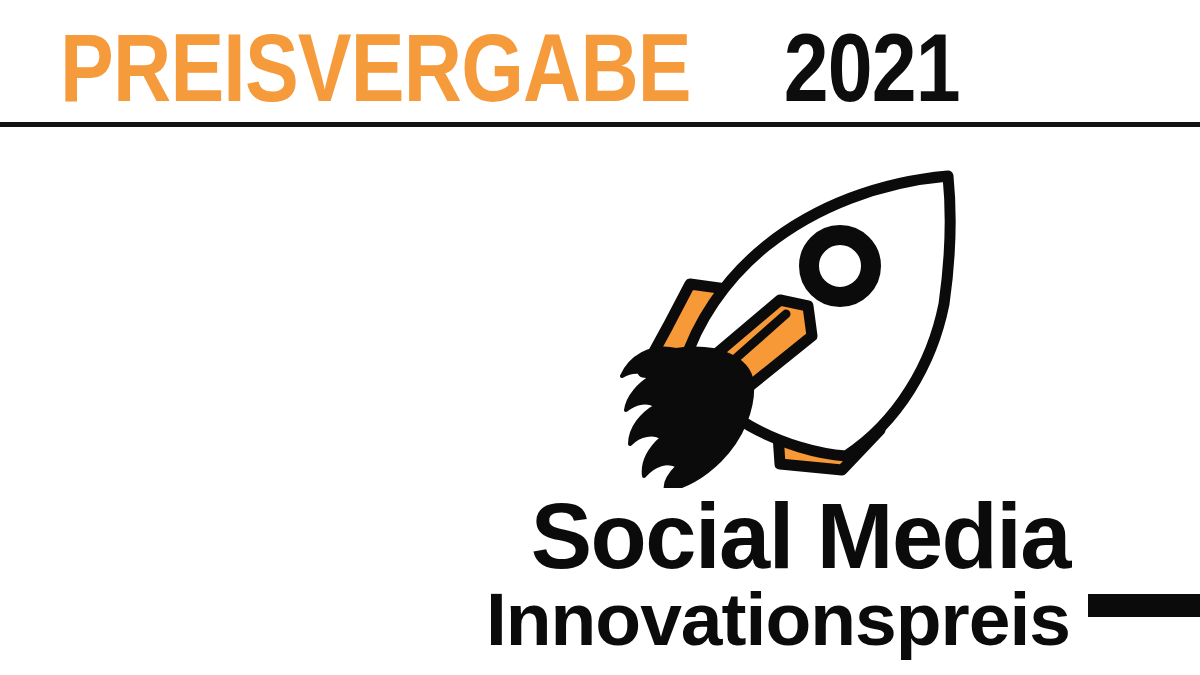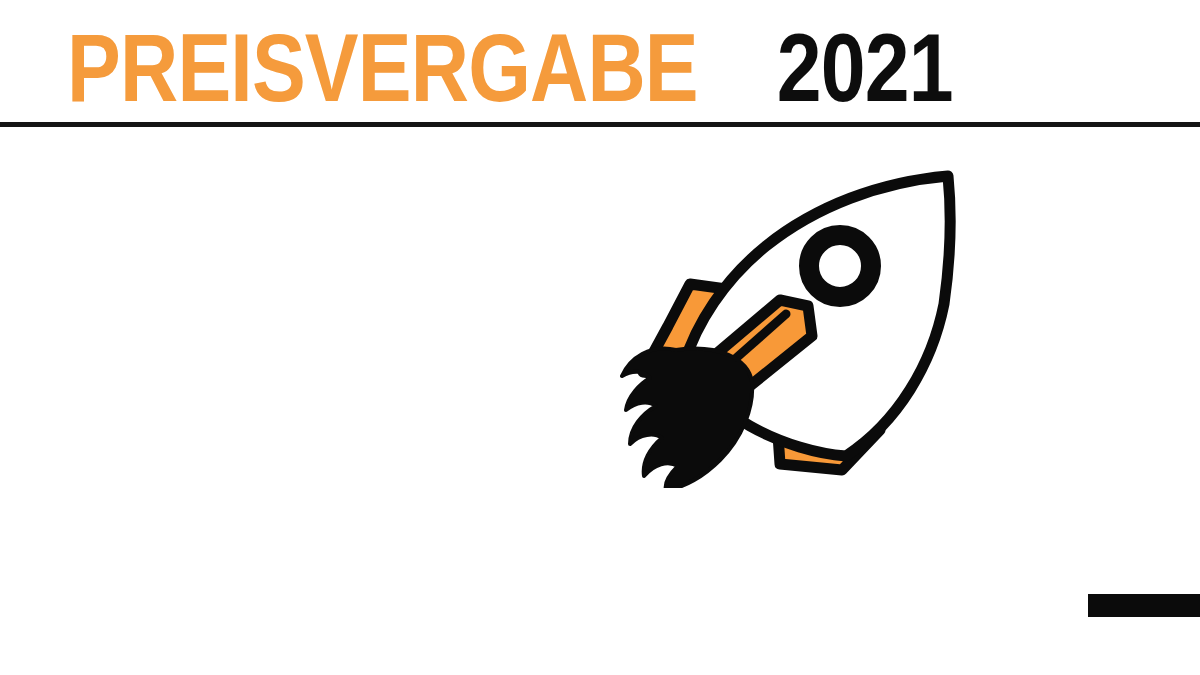--- a/index.html
+++ b/index.html
@@ -22,21 +22,21 @@
 
   
   .header-line {
     position: absolute;
     left: 0;
     top: 18px;
     width: 977px;
     height: 100px;
     display: flex;
     align-items: center;
-    justify-content: center;
+    justify-content: space-between;
     white-space: nowrap;
     line-height: 1;
   }
   .header-word {
     font-family: "Liberation Sans", sans-serif;
     font-weight: 700;
     font-size: 96px;
     letter-spacing: -1px;
     transform: scaleX(0.84);
     transform-origin: center center;
@@ -144,16 +144,20 @@
                C 60 276 74 274 82 280
                C 70 290 62 304 64 318
                C 74 306 88 302 98 308
                C 90 316 84 324 86 332
                C 104 330 124 318 140 302
                C 162 280 174 250 172 224
                C 168 200 138 186 96 192 Z" fill="#0b0b0b" stroke="#0b0b0b" stroke-width="4" stroke-linejoin="round"></path>
     </svg>
   </div>
 
+  <div class="wordmark">
+    <span class="wm-line1">Social Media</span>
+    <span class="wm-line2">Innovationspreis</span>
+  </div>
 
   <div class="accent-bar"></div>
 
 </div>
 
 </body></html>

